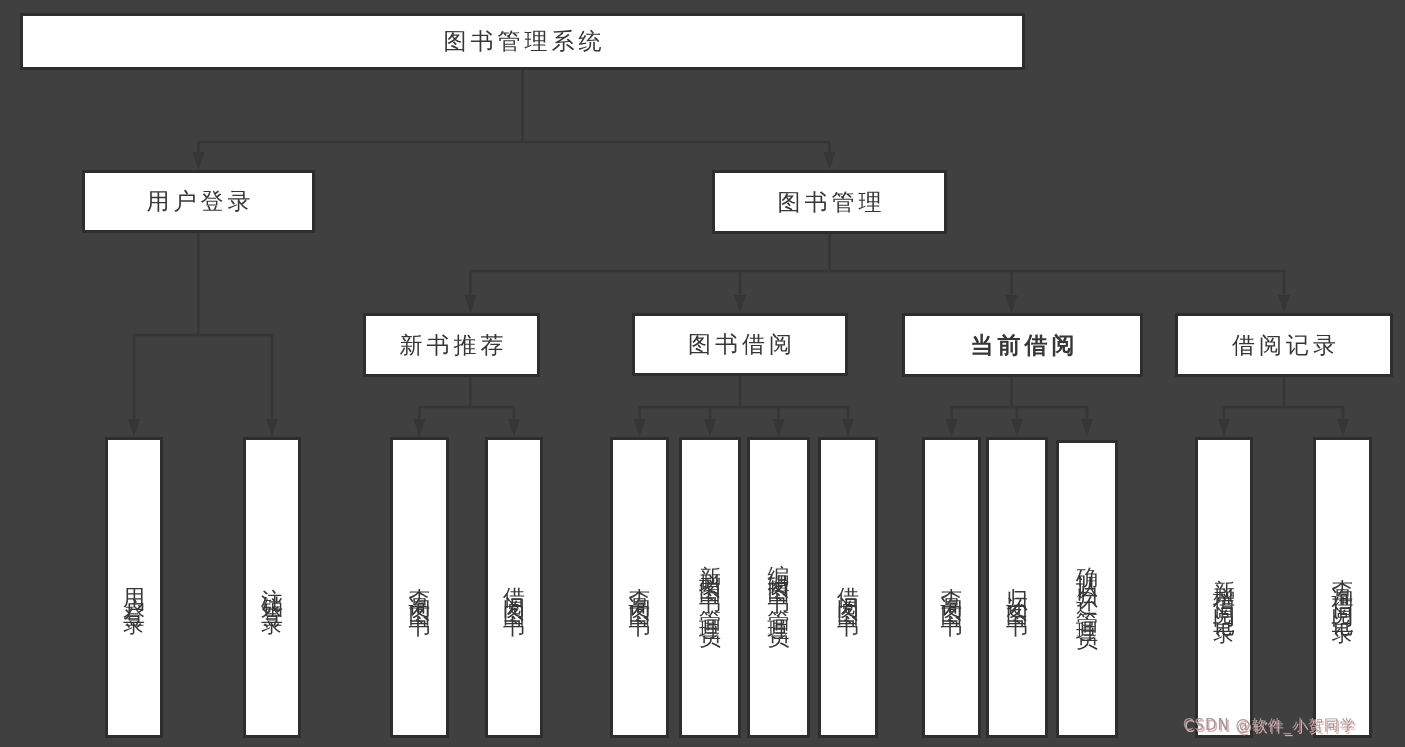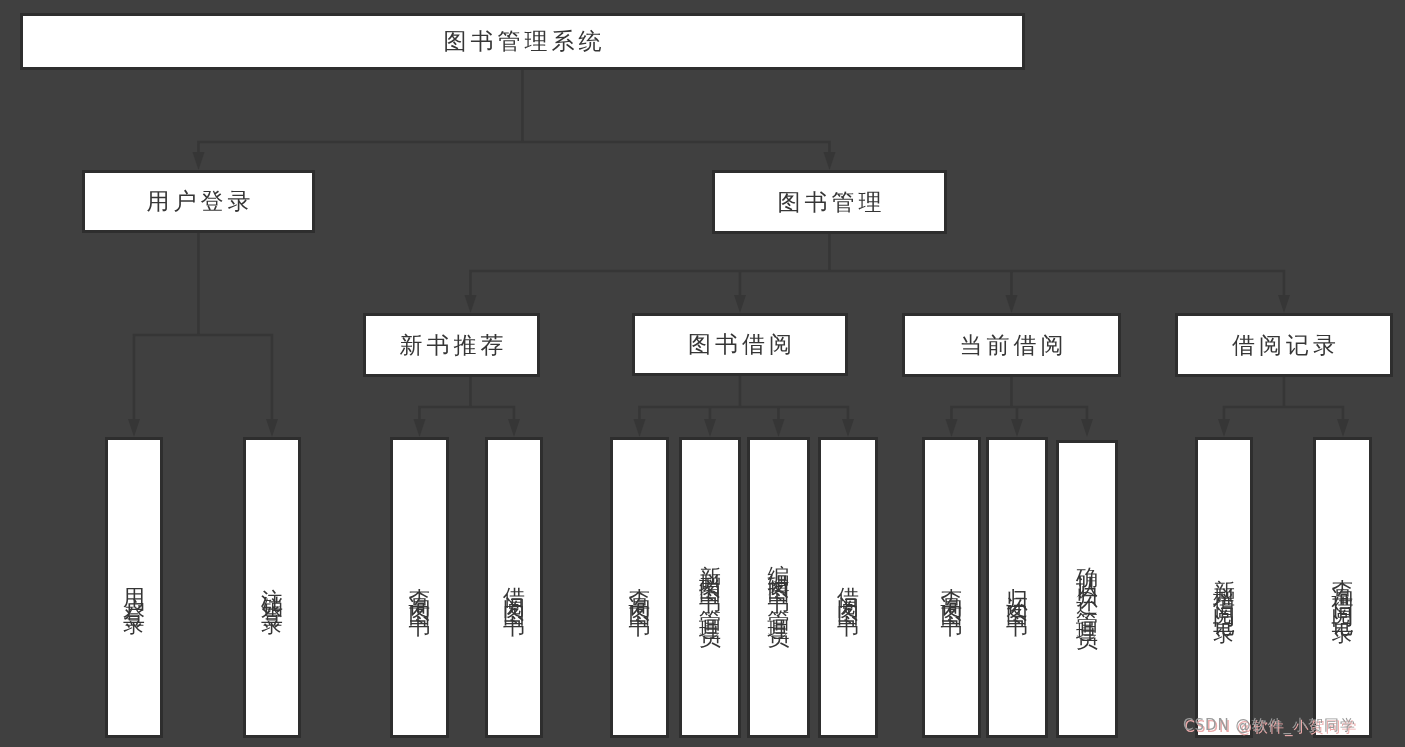--- a/index.html
+++ b/index.html
@@ -121,21 +121,21 @@
     </g>
   </svg>
 
   <div class="box h" style="left:20px; top:13px; width:1005px; height:57px;">图书管理系统</div>
 
   <div class="box h" style="left:82px; top:170px; width:233px; height:63px;">用户登录</div>
   <div class="box h" style="left:712px; top:170px; width:235px; height:64px;">图书管理</div>
 
   <div class="box h" style="left:363px; top:313px; width:177px; height:64px;">新书推荐</div>
   <div class="box h" style="left:632px; top:313px; width:216px; height:63px;">图书借阅</div>
-  <div class="box h" style="left:902px; top:313px; width:219px; height:64px;">当前借阅</div>
+  <div class="box h" style="left:902px; top:313px; width:241px; height:64px;font-weight:bold;">当前借阅</div>
   <div class="box h" style="left:1175px; top:313px; width:218px; height:64px;">借阅记录</div>
 
   <div class="box v" style="left:105px; top:437px; width:58px; height:301px;">用户登录</div>
   <div class="box v" style="left:243px; top:437px; width:58px; height:301px;">注销登录</div>
 
   <div class="box v" style="left:390px; top:437px; width:59px; height:301px;">查询图书</div>
   <div class="box v" style="left:485px; top:437px; width:58px; height:301px;">借阅图书</div>
 
   <div class="box v" style="left:610px; top:437px; width:59px; height:301px;">查询图书</div>
   <div class="box v" style="left:679px; top:437px; width:62px; height:301px;">新增图书（管理员）</div>

